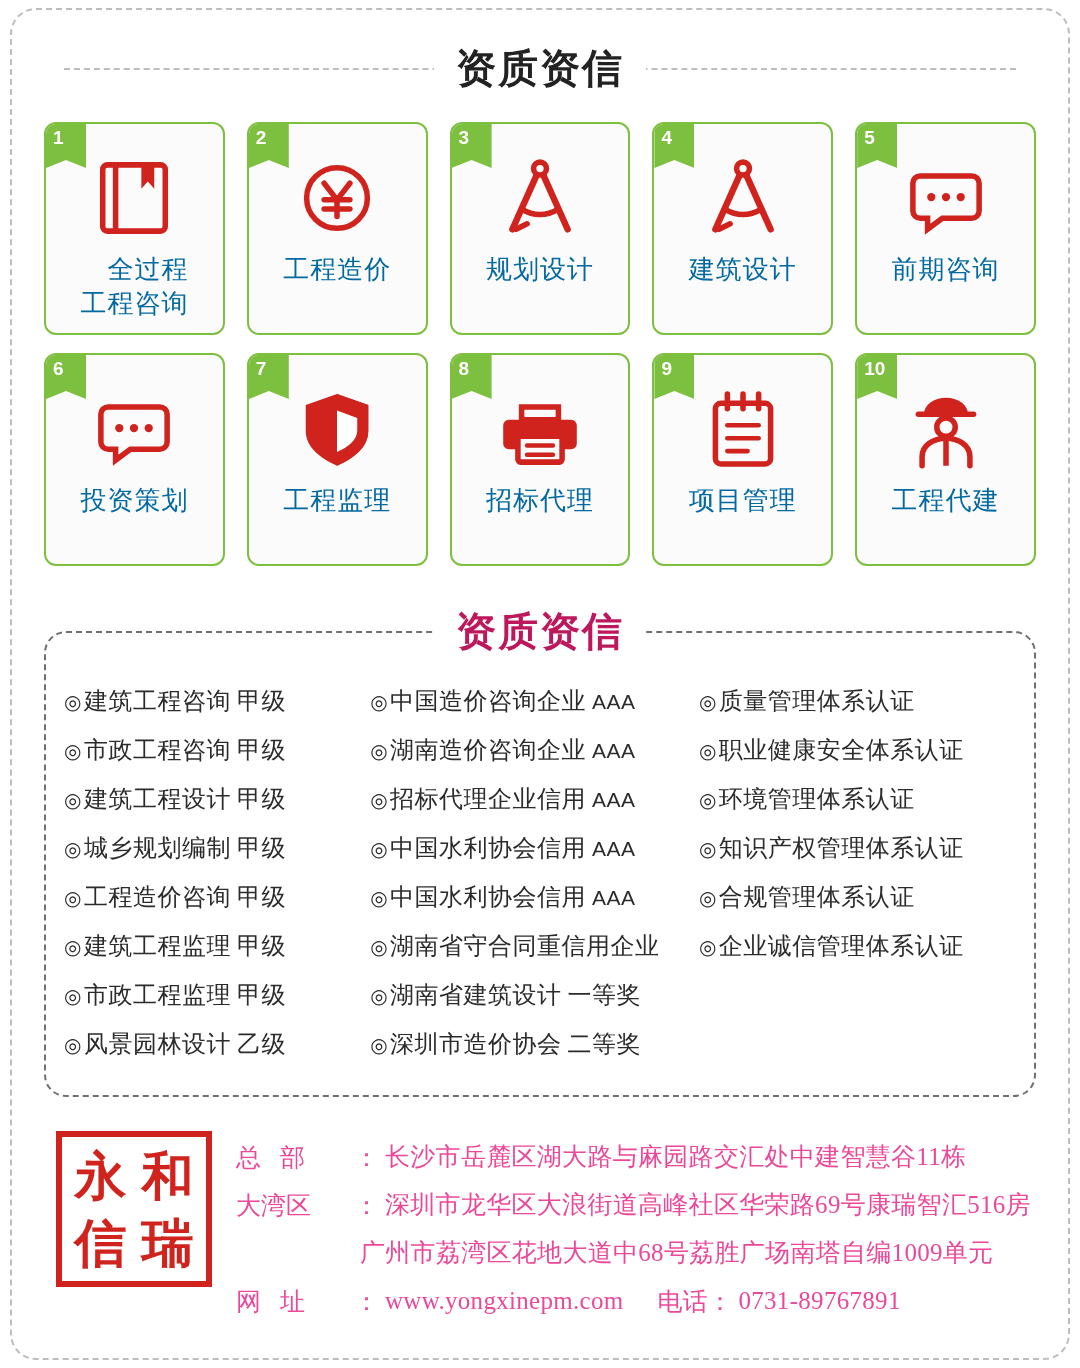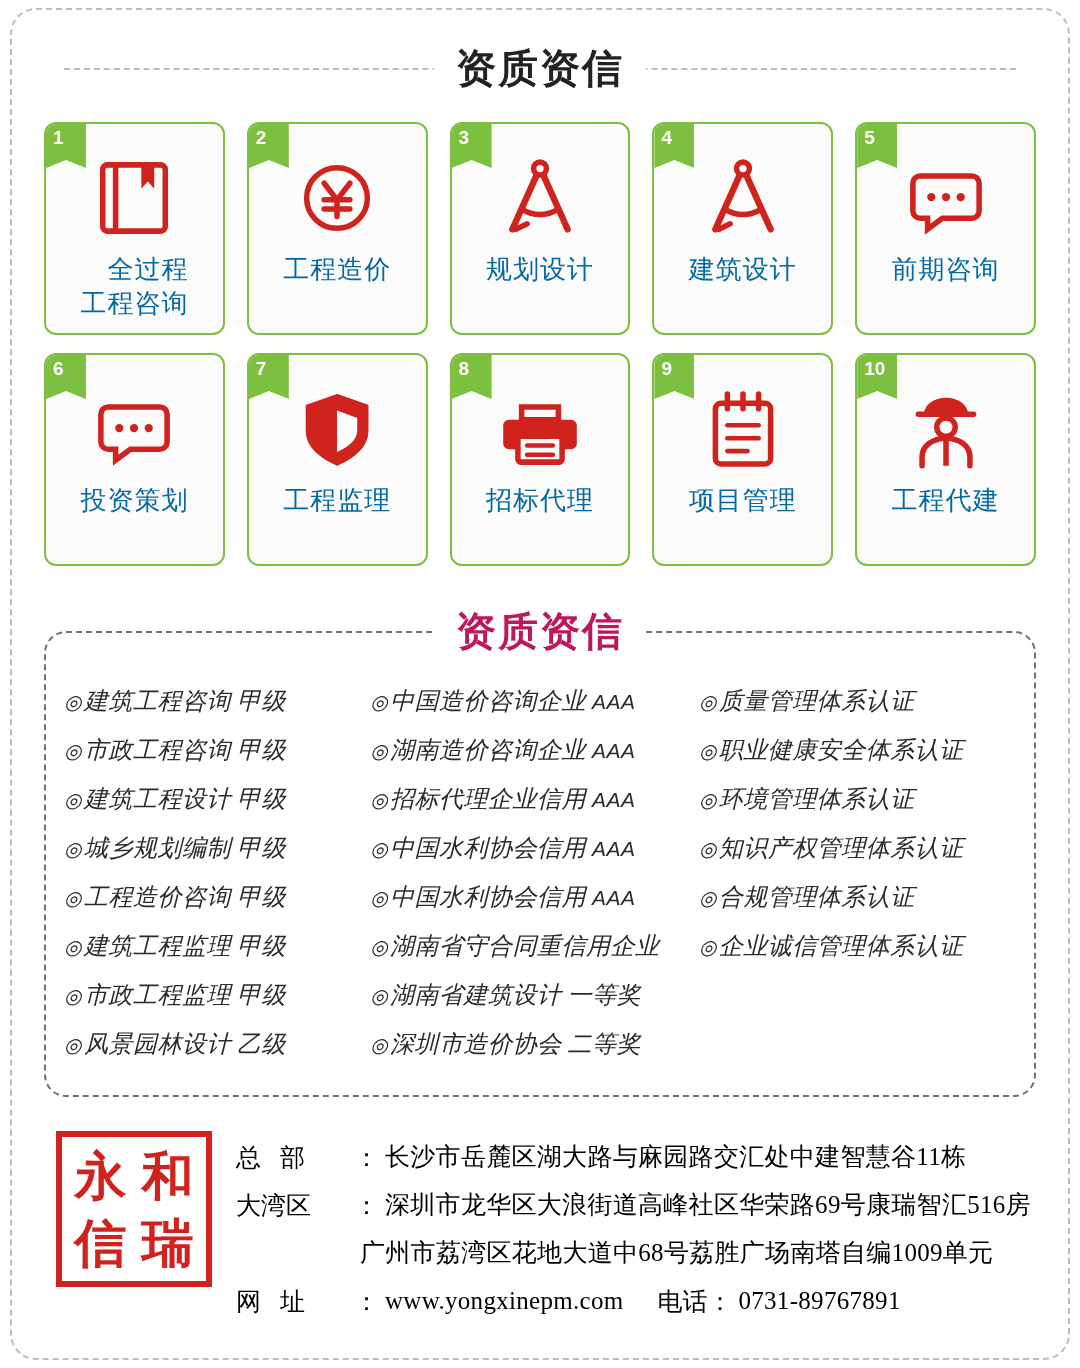--- a/index.html
+++ b/index.html
@@ -141,21 +141,20 @@
     position: relative;
     margin-top: -25px;
     border: 2px dashed #6f6f6f;
     border-radius: 22px;
     padding: 44px 18px 26px 18px;
   }
   .qual-cols {
     display: grid;
     grid-template-columns: 1fr 1.08fr 1.12fr;
     column-gap: 23px;
-    font-style: italic;
   }
   .qual-item {
     font-size: 24px;
     line-height: 48px;
     color: #2b2b2b;
     white-space: nowrap;
     letter-spacing: 0.5px;
   }
   .qual-item .mark { font-size: 20px; margin-right: 2px; }
   .qual-item .lvl { margin-left: 6px; }
@@ -195,21 +194,21 @@
   }
   .addr-block {
     margin-left: 24px;
     padding-top: 8px;
   }
   .addr-row {
     display: flex;
     align-items: center;
     font-size: 25px;
     line-height: 48px;
-    color: #000000;
+    color: #ec4899;
     white-space: nowrap;
   }
   .addr-label {
     width: 118px;
     flex: 0 0 auto;
     letter-spacing: 6px;
   }
   .addr-label.no-sp { letter-spacing: 0px; }
   .addr-colon { margin-right: 6px; }
   .addr-val { letter-spacing: 0.3px; font-family: Liberation Serif, serif; }

